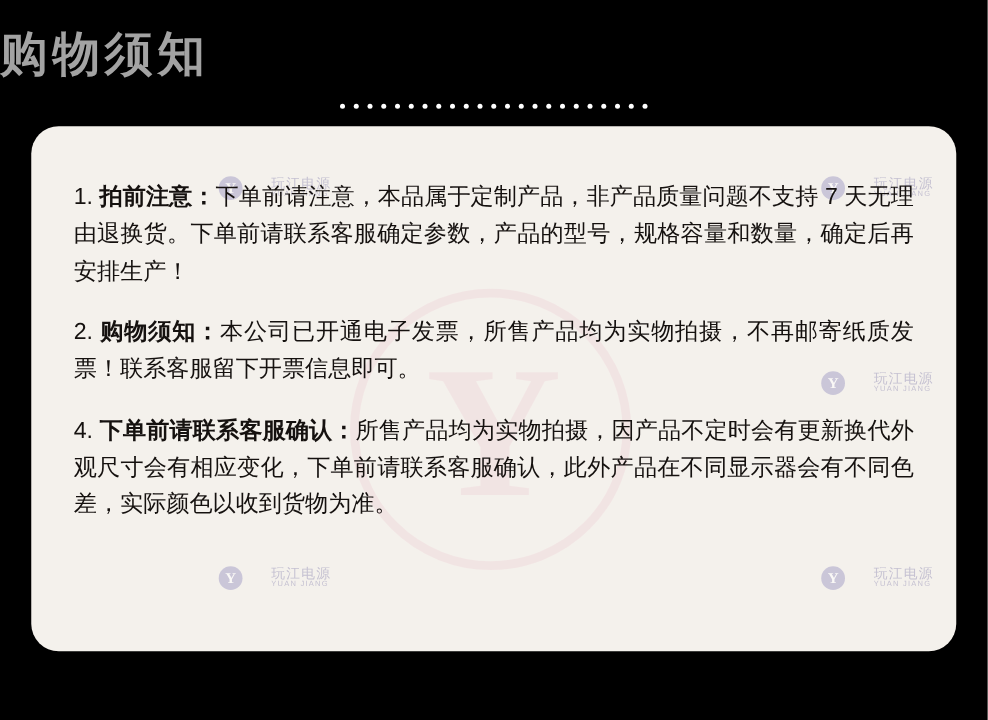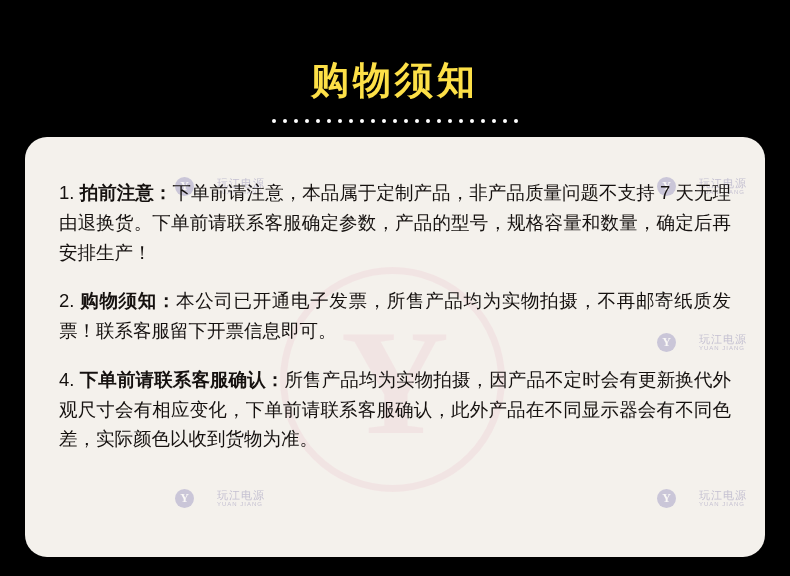--- a/index.html
+++ b/index.html
@@ -14,29 +14,27 @@
     overflow: hidden;
   }
   .page {
     position: relative;
     width: 790px;
     height: 576px;
     background: #000000;
     box-sizing: border-box;
   }
   .title {
-    text-align: center;
-    color: #fde047;
+    color: #a3a3a3;
     font-size: 38px;
     font-weight: bold;
     letter-spacing: 4px;
     padding-top: 18px;
     line-height: 1.4;
     font-family: "Liberation Sans", sans-serif;
-    margin-top: 36px;
   }
   .dots {
     display: flex;
     justify-content: center;
     align-items: center;
     gap: 7px;
     margin-top: 12px;
     margin-bottom: 14px;
   }
   .dots span {

